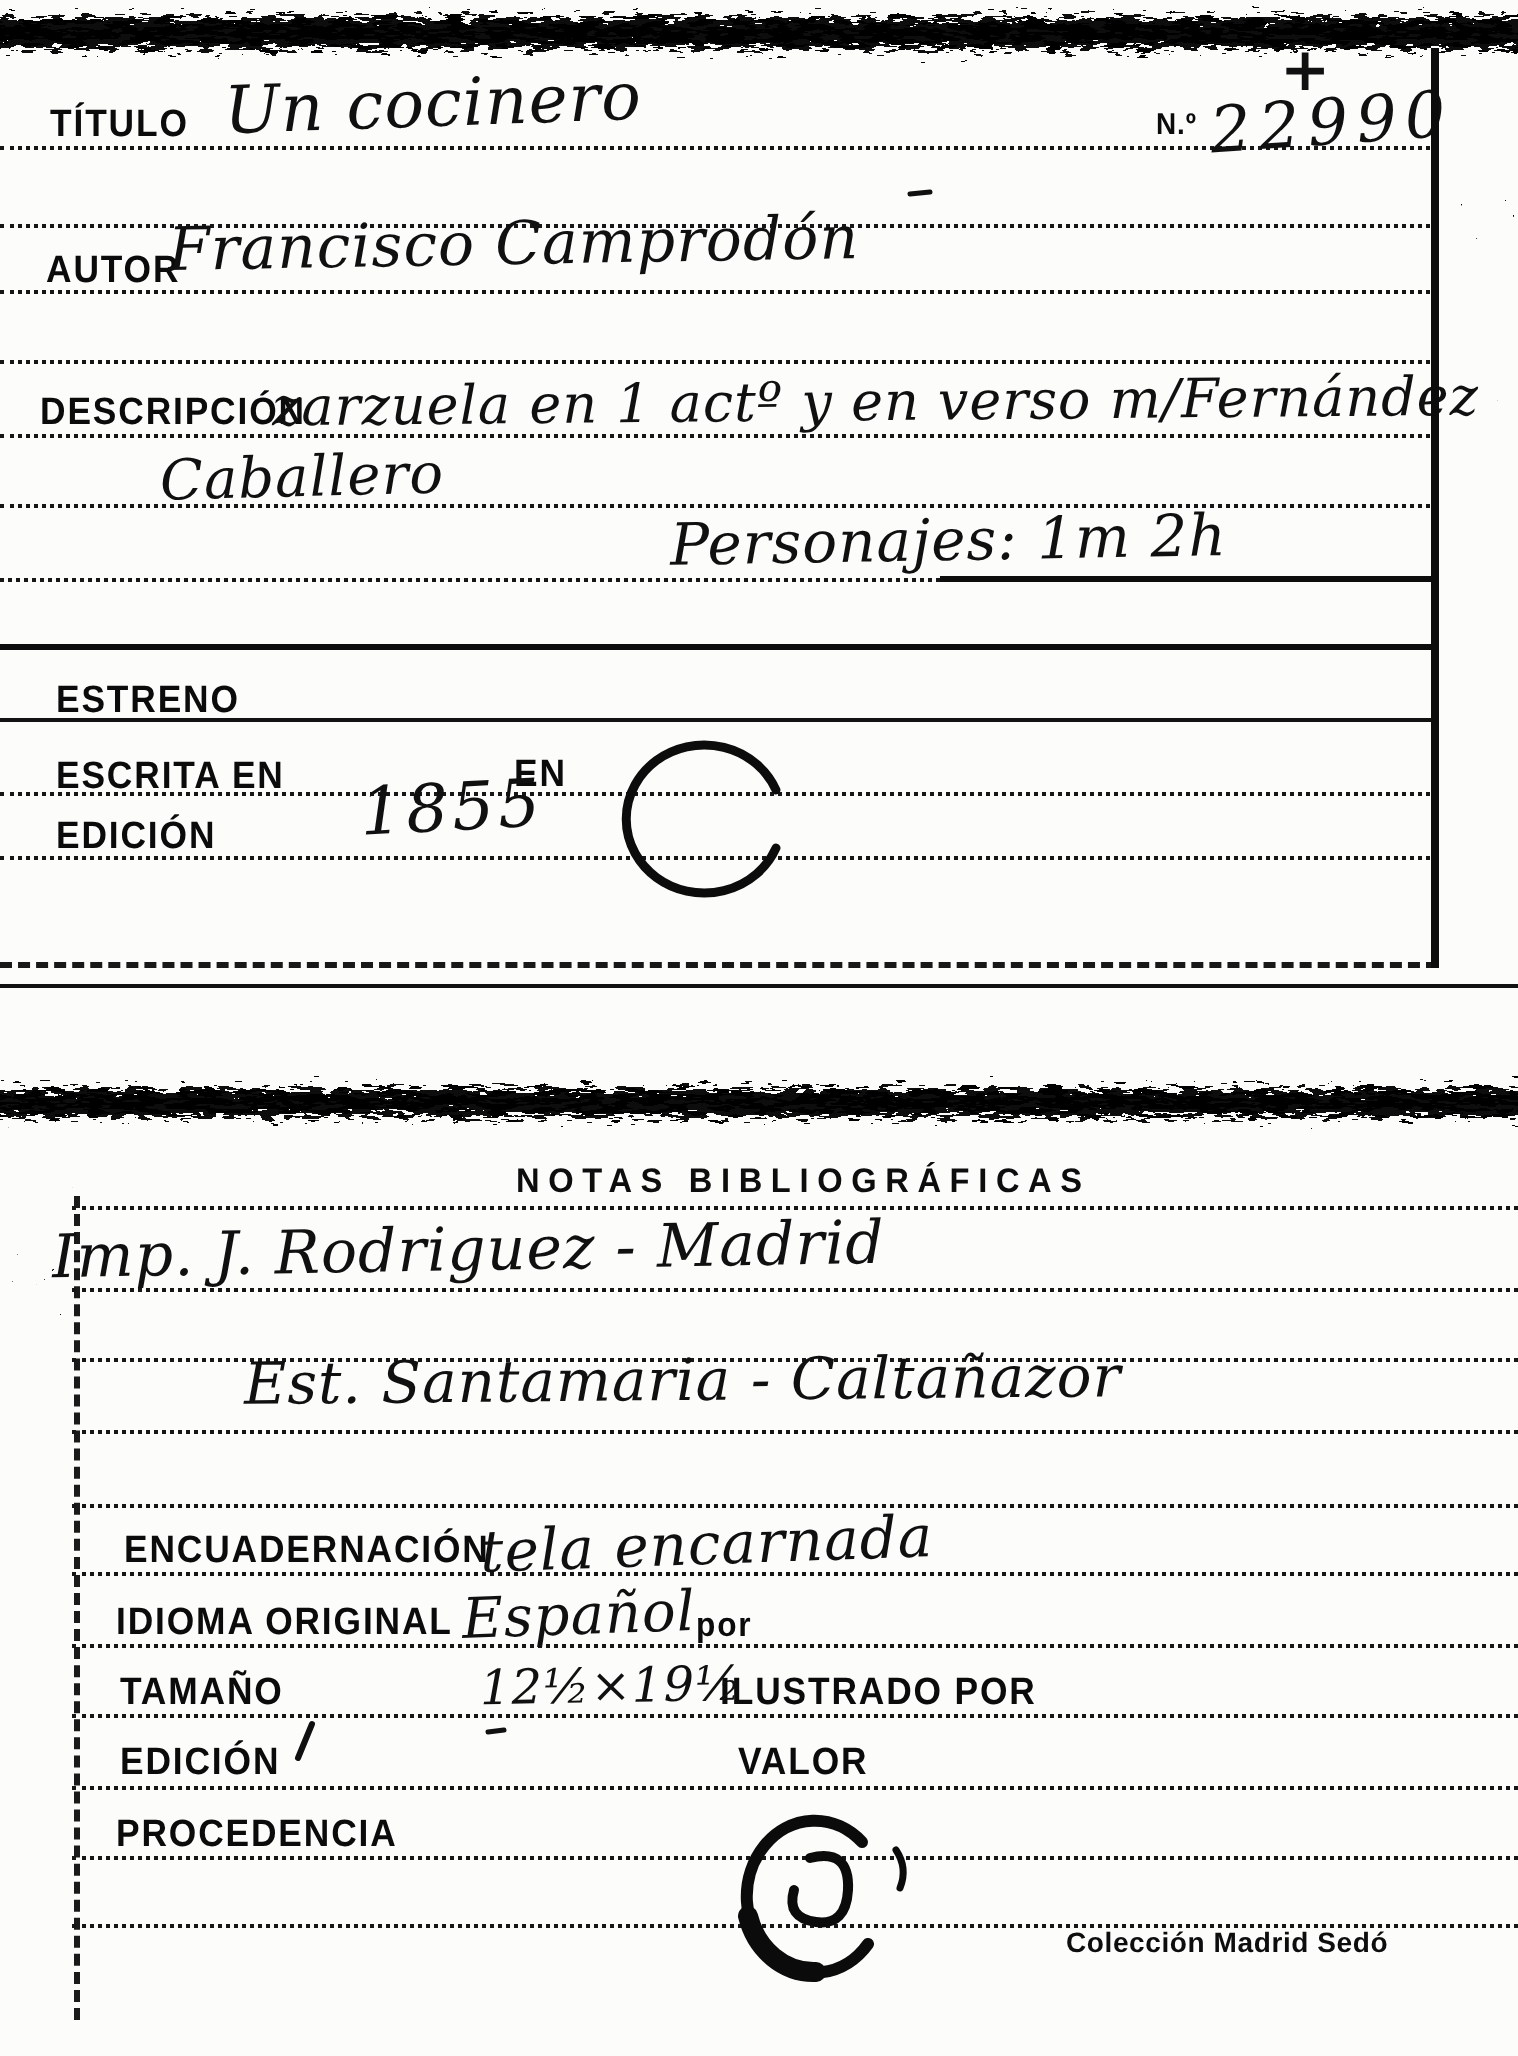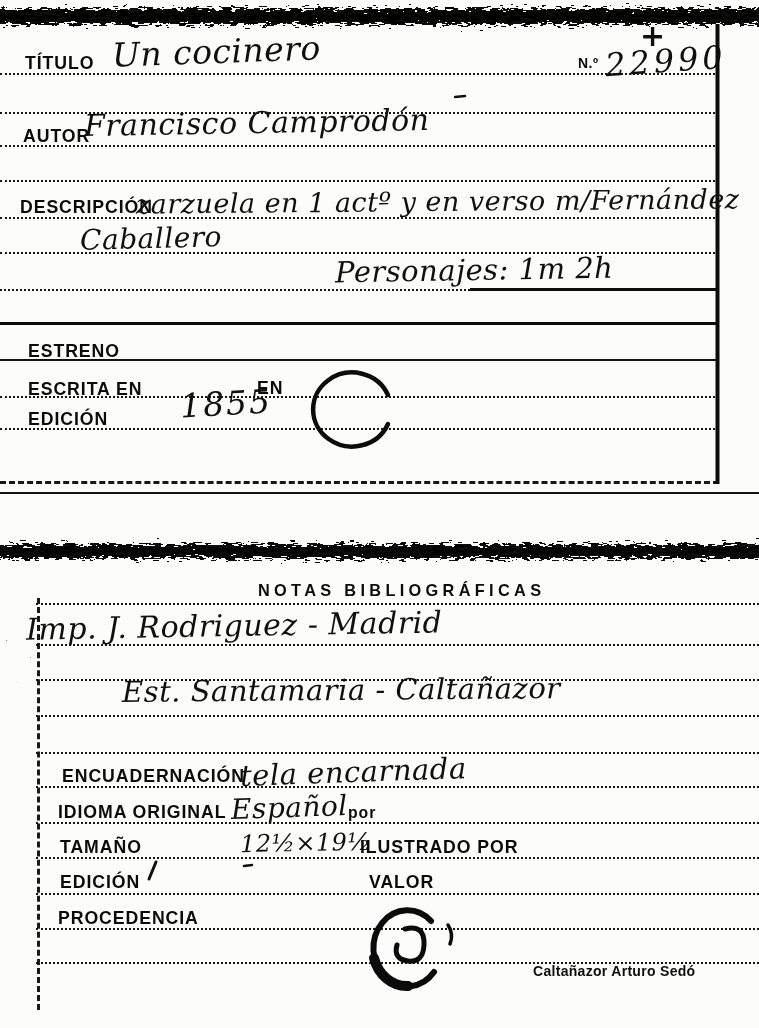--- a/index.html
+++ b/index.html
@@ -79,21 +79,21 @@
 
     <div class="header" style="left:258px;top:581px">NOTAS BIBLIOGRÁFICAS</div>
     <div class="plabel" style="left:62px;top:765px">ENCUADERNACIÓN</div>
     <div class="plabel" style="left:58px;top:801px">IDIOMA ORIGINAL</div>
     <div class="plabel" style="left:348px;top:803px;font-size:17px">por</div>
     <div class="plabel" style="left:60px;top:836px">TAMAÑO</div>
     <div class="plabel" style="left:360px;top:836px">ILUSTRADO POR</div>
     <div class="plabel" style="left:60px;top:871px">EDICIÓN</div>
     <div class="plabel" style="left:369px;top:871px">VALOR</div>
     <div class="plabel" style="left:58px;top:907px">PROCEDENCIA</div>
-    <div class="colec" style="left:533px;top:963px">Caltañazor Arturo Sedó</div>
+    <div class="colec" style="left:533px;top:963px">Colección Madrid Sedó</div>
 
     <div class="hw" style="left:26px;top:608px;font-size:30px;transform:rotate(-1deg)">Imp. J. Rodriguez - Madrid</div>
     <div class="hw" style="left:122px;top:673px;font-size:29px;transform:rotate(-.5deg)">Est. Santamaria - Caltañazor</div>
     <div class="hw" style="left:240px;top:755px;font-size:29px;transform:rotate(-2deg)">tela encarnada</div>
     <div class="hw" style="left:231px;top:791px;font-size:28px;transform:rotate(-2deg)">Español</div>
     <div class="hw" style="left:240px;top:829px;font-size:24px;transform:rotate(-1deg)">12½×19½</div>
   </div>
 
   <svg class="art" width="759" height="1028" viewBox="0 0 759 1028" xmlns="http://www.w3.org/2000/svg">
     <defs>

